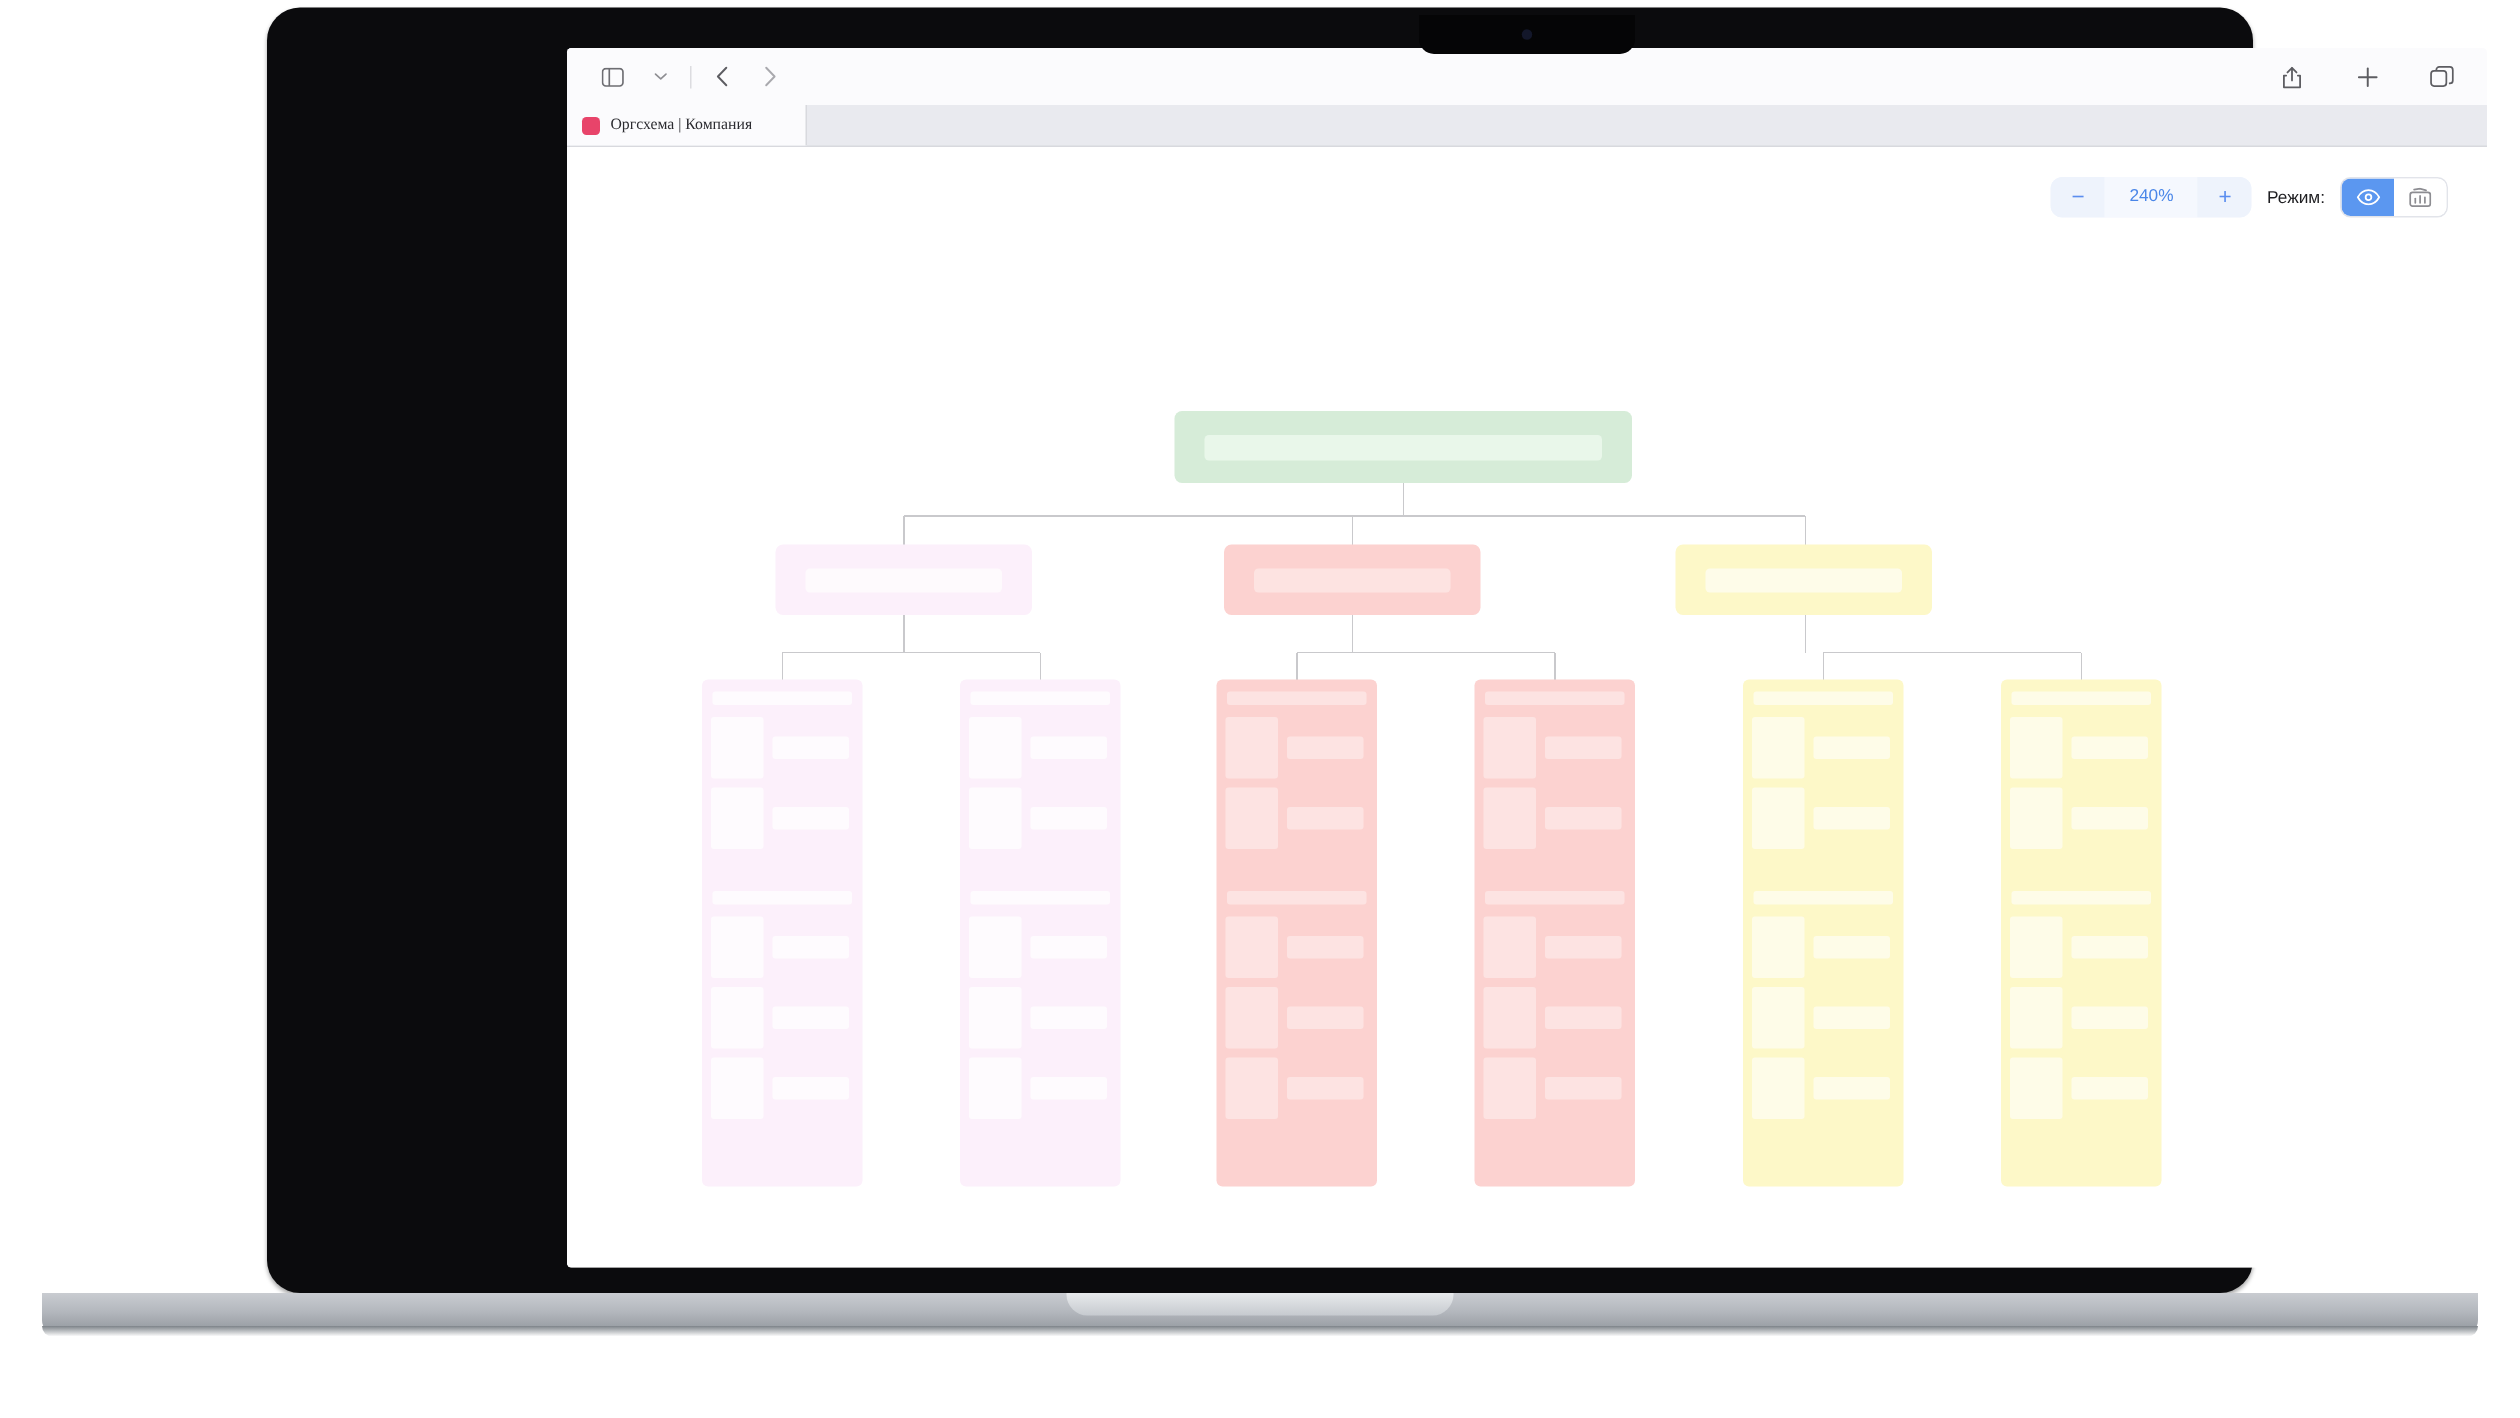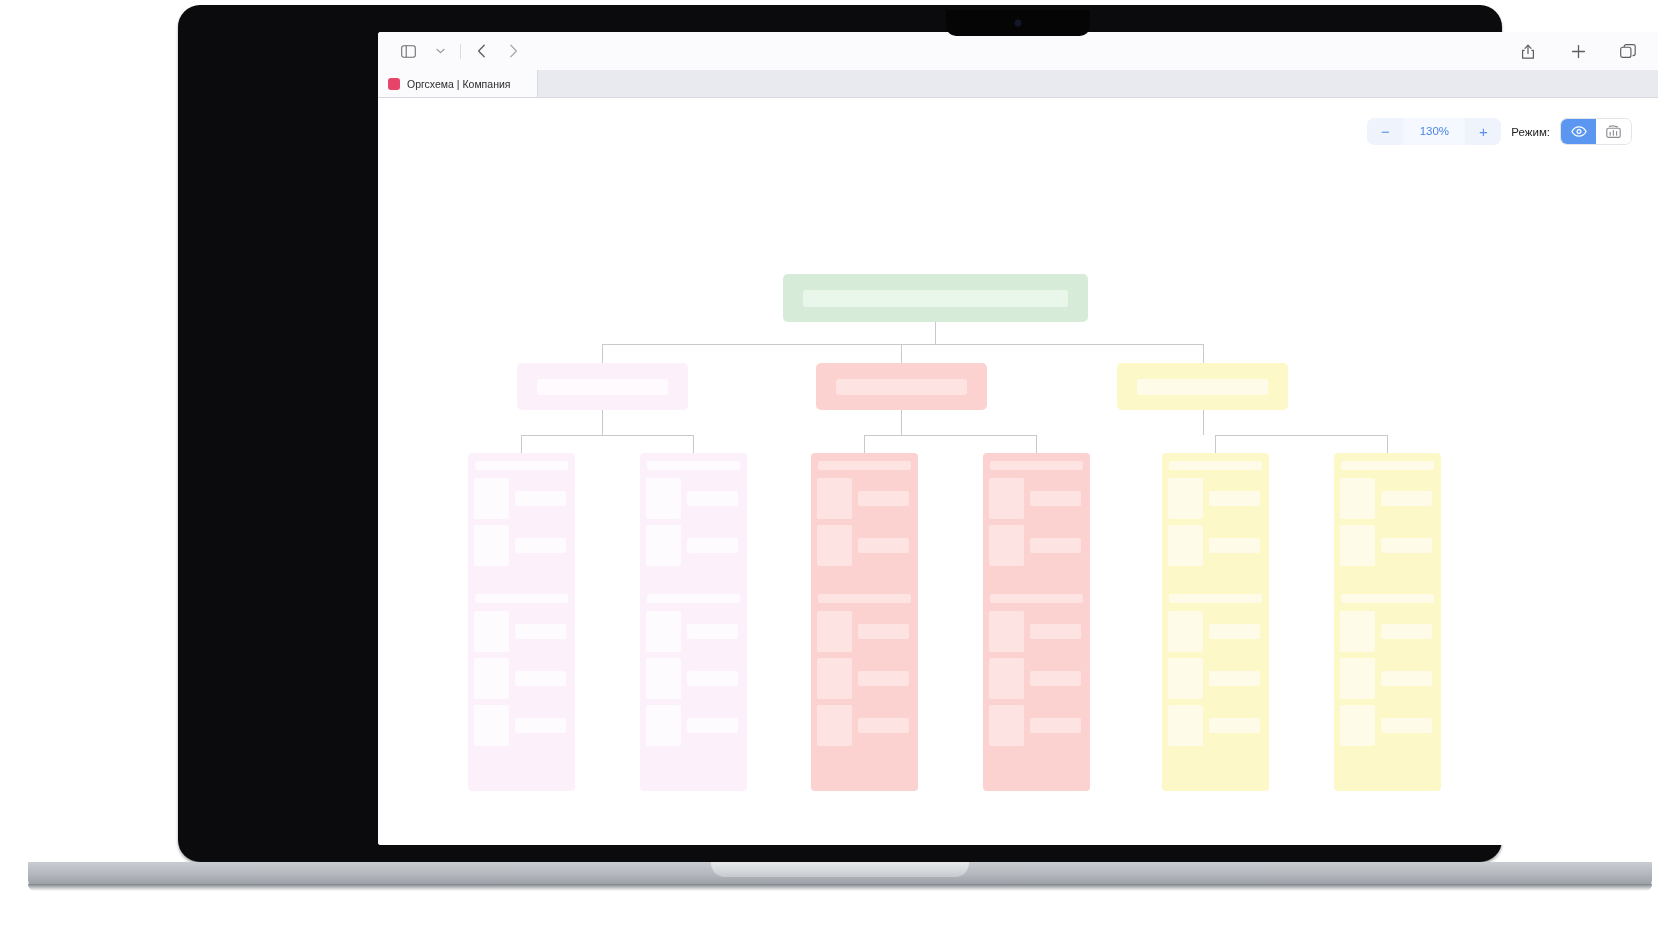--- a/index.html
+++ b/index.html
@@ -121,20 +121,21 @@
     width: 12px; height: 12px;
     border-radius: 3px;
     flex: 0 0 auto;
   }
   .tab-title {
     font-size: 10.5px;
     color: #2b2b30;
     white-space: nowrap;
     overflow: hidden;
     text-overflow: ellipsis;
+    font-family: Liberation Serif, serif;
   }
 
   
   #page {
     position: relative;
     height: 747px;
     background: #ffffff;
     overflow: hidden;
   }
 
@@ -343,21 +344,21 @@
           <span class="tab-title">Оргсхема | Компания</span>
         </div>
       </div>
 
       <div id="page">
 
         <div id="controls">
 
           <div id="zoom-group">
             <div class="zoom-btn">−</div>
-            <div id="zoom-value">130%</div>
+            <div id="zoom-value">240%</div>
             <div class="zoom-btn">+</div>
           </div>
 
           <div id="mode-label">Режим:</div>
 
           <div id="mode-group">
             <div class="mode-btn active">
               <svg width="16" height="11" viewBox="0 0 16 11" fill="none" stroke="#ffffff" stroke-width="1.2">
                 <path d="M0.9 5.5 C3 1.6 5.4 0.8 8 0.8 C10.6 0.8 13 1.6 15.1 5.5 C13 9.4 10.6 10.2 8 10.2 C5.4 10.2 3 9.4 0.9 5.5 Z"></path>
                 <circle cx="8" cy="5.5" r="1.9"></circle>

